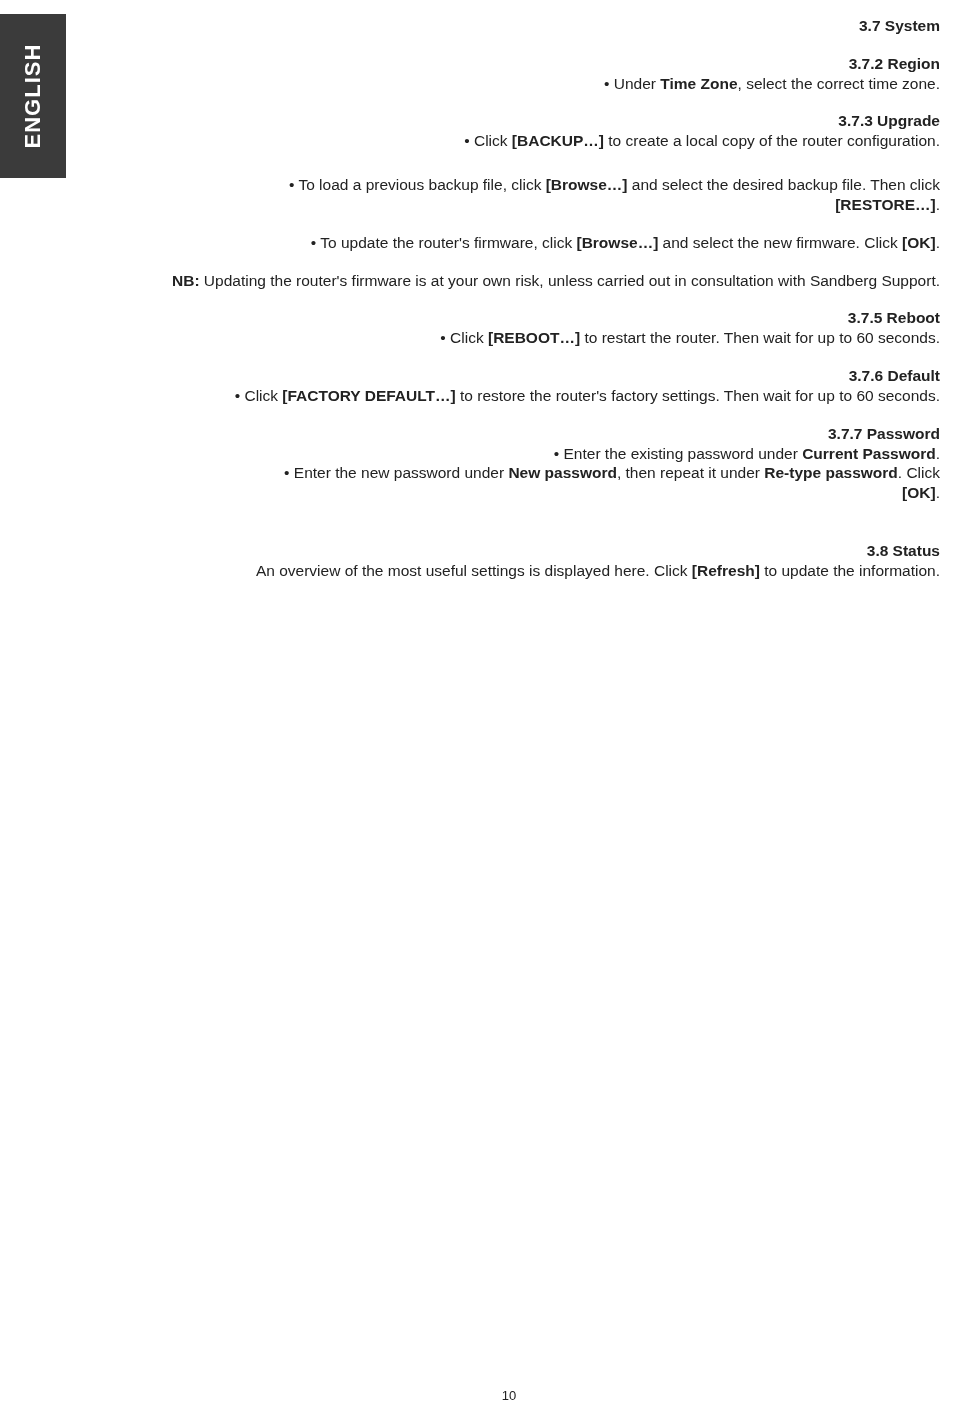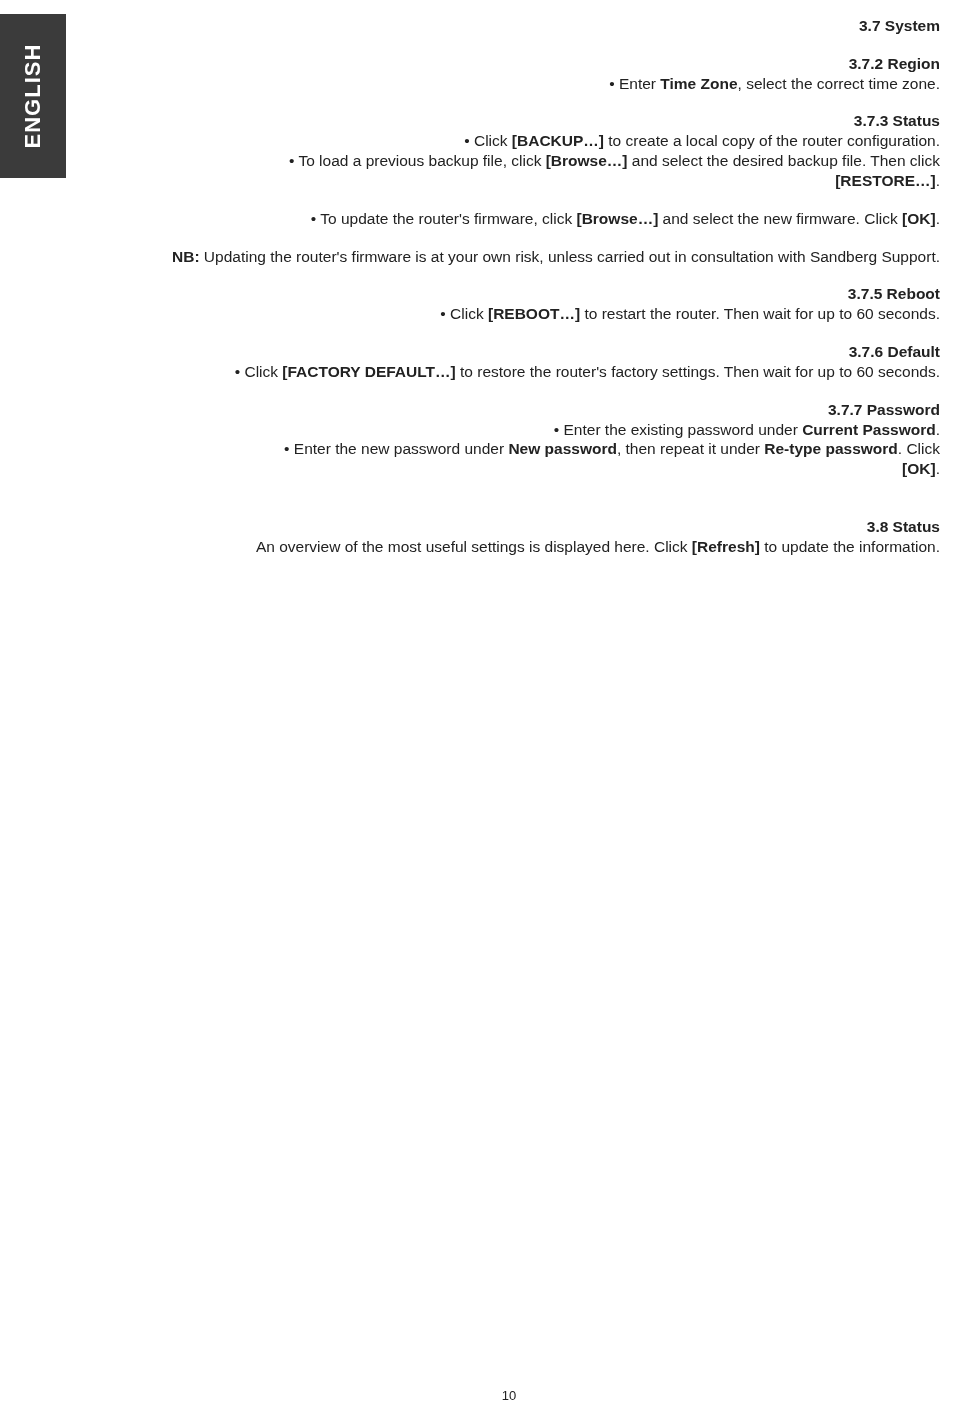--- a/index.html
+++ b/index.html
@@ -52,20 +52,21 @@
   }
   .section {
     margin-bottom: 18px;
   }
   .bullet-line {
     display: flex;
     align-items: flex-start;
   }
   .bullet-body {
     flex: 1;
+    margin-top: 24px;
   }
   .hanging {
     padding-left: 12px;
   }
   .b { font-weight: 700; }
   .page-num {
     position: absolute;
     bottom: 18px;
     width: 100%;
     text-align: center;
@@ -85,27 +86,27 @@
   <div class="content">
 
     <div class="heading-main">3.7 System</div>
 
     
 
     
     <div class="section">
       <div class="heading-sub">3.7.2 Region</div>
       <div>
-        <span>• Enter </span><span class="b">Time Zone</span><span>, select the correct time zone.</span>
+        <span>• Under </span><span class="b">Time Zone</span><span>, select the correct time zone.</span>
       </div>
     </div>
 
     
     <div class="section">
-      <div class="heading-sub">3.7.3 Status</div>
+      <div class="heading-sub">3.7.3 Upgrade</div>
       <div>
         <span>• Click </span><span class="b">[BACKUP…]</span><span> to create a local copy of the router configuration.</span>
       </div>
       <div class="bullet-line">
         <div class="bullet-body">
           <span>• To load a previous backup file, click </span><span class="b">[Browse…]</span><span> and select the desired backup file. Then click </span>
           <div class="hanging">
             <span class="b">[RESTORE…]</span><span>.</span>
           </div>
         </div>

